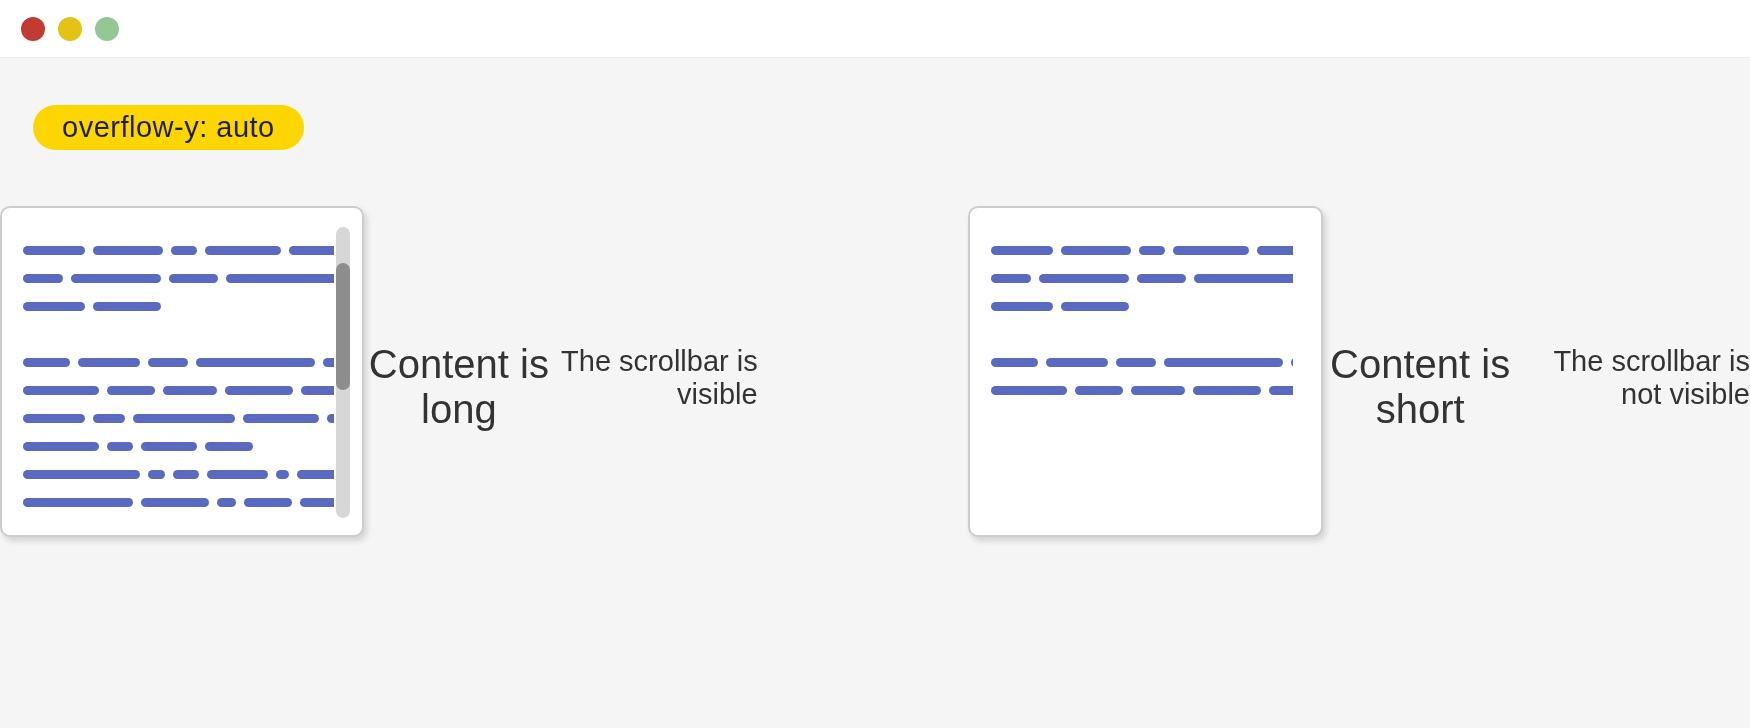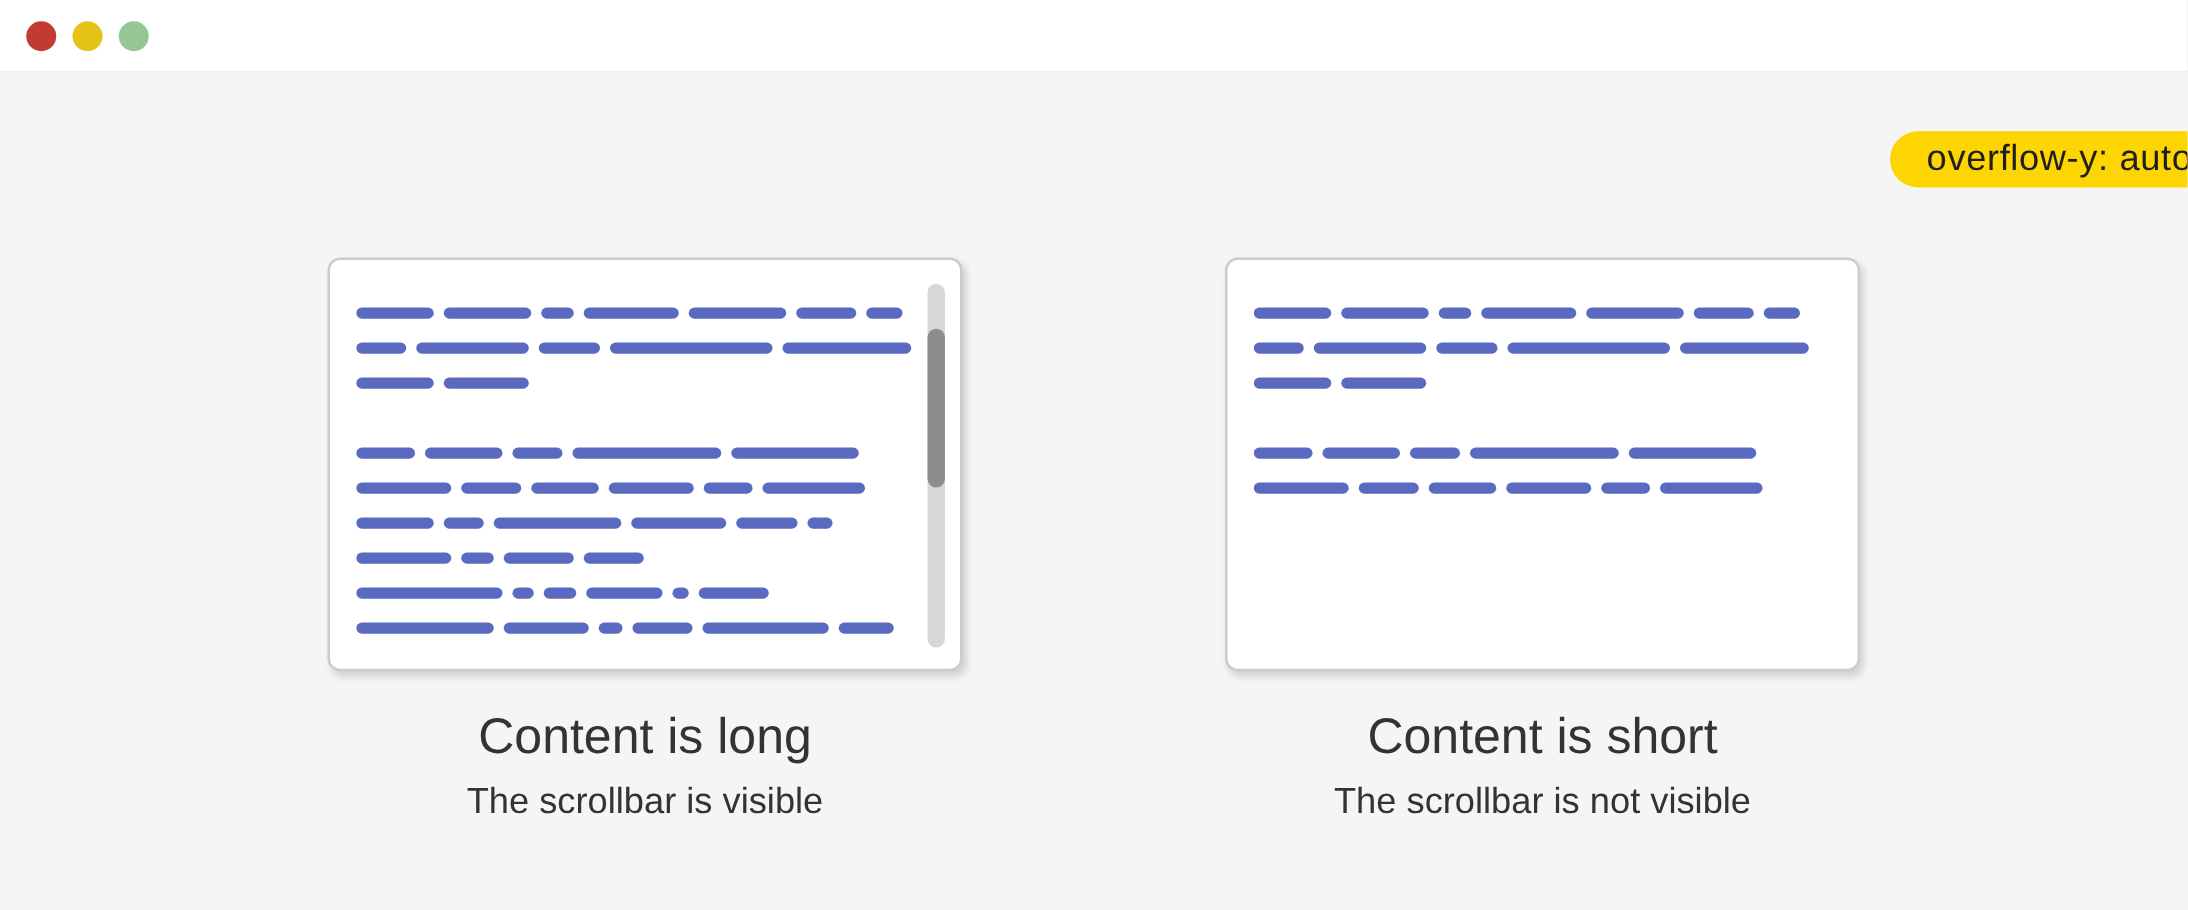--- a/index.html
+++ b/index.html
@@ -19,30 +19,30 @@
   .topbar{
     height:58px;background:var(--topbar-bg);
     border-bottom:1px solid var(--topbar-border);
     display:flex;align-items:center;gap:13px;padding-left:21px;
   }
   .light{width:24px;height:24px;border-radius:50%;flex:0 0 auto}
   .light.red{background:var(--light-red)}
   .light.yellow{background:var(--light-yellow)}
   .light.green{background:var(--light-green)}
 
-  .badge-row{text-align:right;margin-top:47px;height:45px}
+  .badge-row{text-align:left;margin-top:47px;height:45px}
   .badge{
     display:inline-block;position:relative;left:33px;
     height:45px;line-height:45px;padding:0 29px;border-radius:23px;
     background:var(--badge-bg);color:var(--badge-text);
     font-size:29px;font-weight:500;letter-spacing:0.5px;
   }
 
   .columns{display:flex;justify-content:center;gap:210px;margin-top:56px}
-  .column{display:flex;flex-direction:column;align-items:center}
+  .column{display:flex;flex-direction:row;align-items:center}
 
   .panel{
     position:relative;width:508px;height:331px;
     background:var(--panel-bg);border:2px solid var(--panel-border);
     border-radius:10px;box-shadow:3px 4px 6px rgba(0,0,0,0.14);
   }
   .content{position:absolute;left:21px;top:28px;right:28px;overflow:hidden}
   .para{margin-bottom:28px}
   .para:last-child{margin-bottom:0}
   .line{display:flex;gap:8px;height:28px;align-items:center}
@@ -51,21 +51,21 @@
   .scrollbar{
     position:absolute;top:19px;right:12px;width:14px;height:291px;
     border-radius:7px;background:var(--track);
   }
   .thumb{
     position:absolute;top:36px;left:0;width:14px;height:127px;
     border-radius:7px;background:var(--thumb);
   }
 
   .caption{margin-top:30px;font-size:40px;font-weight:500;color:var(--caption);text-align:center}
-  .subcaption{margin-top:13px;font-size:29px;font-weight:400;color:var(--caption);text-align:left}
+  .subcaption{margin-top:13px;font-size:29px;font-weight:400;color:var(--caption);text-align:right}
   .subcaption b{font-weight:400}
 </style>
 </head>
 <body>
 
 <div class="topbar">
   <span class="light red"></span>
   <span class="light yellow"></span>
   <span class="light green"></span>
 </div>

